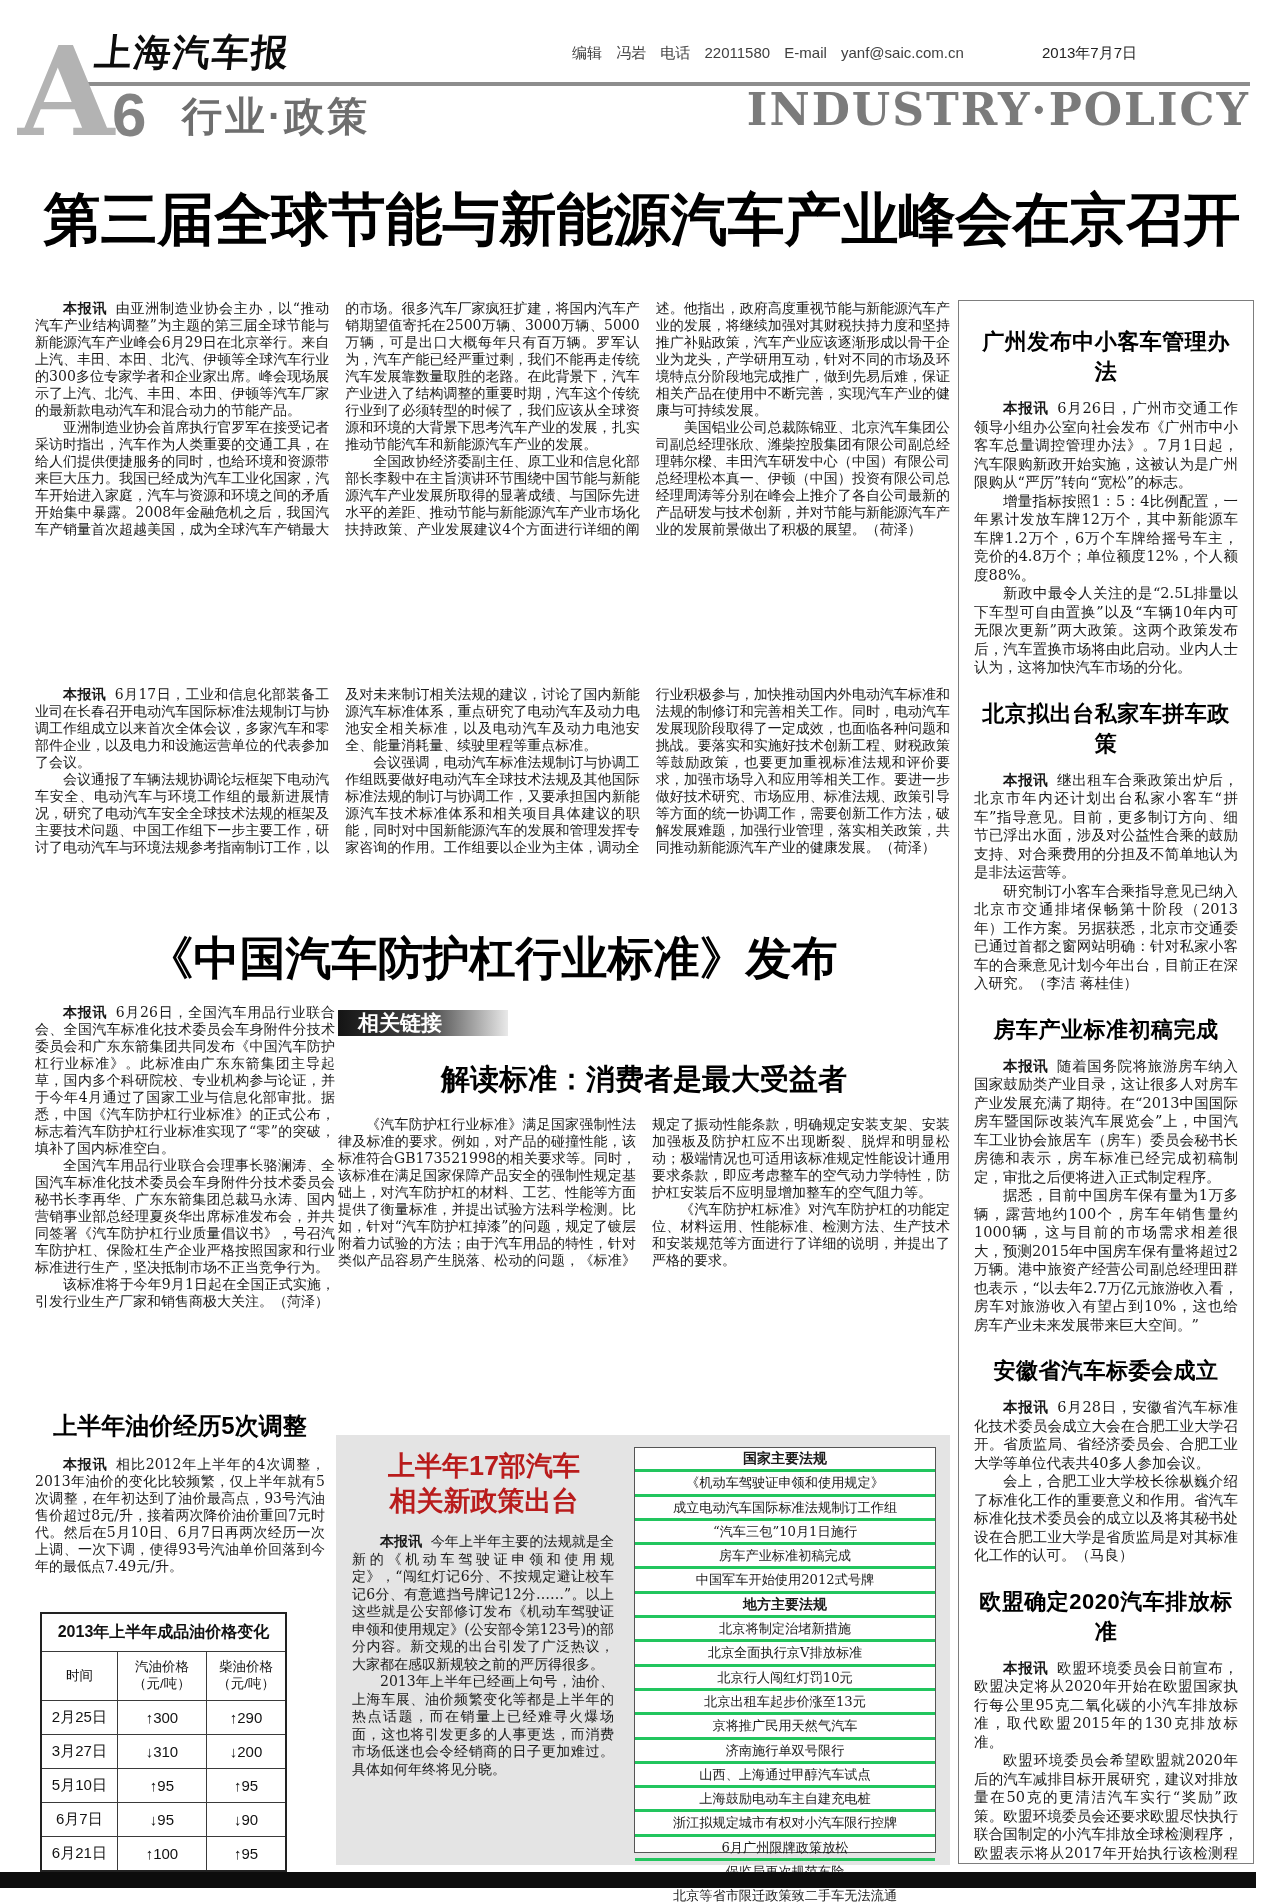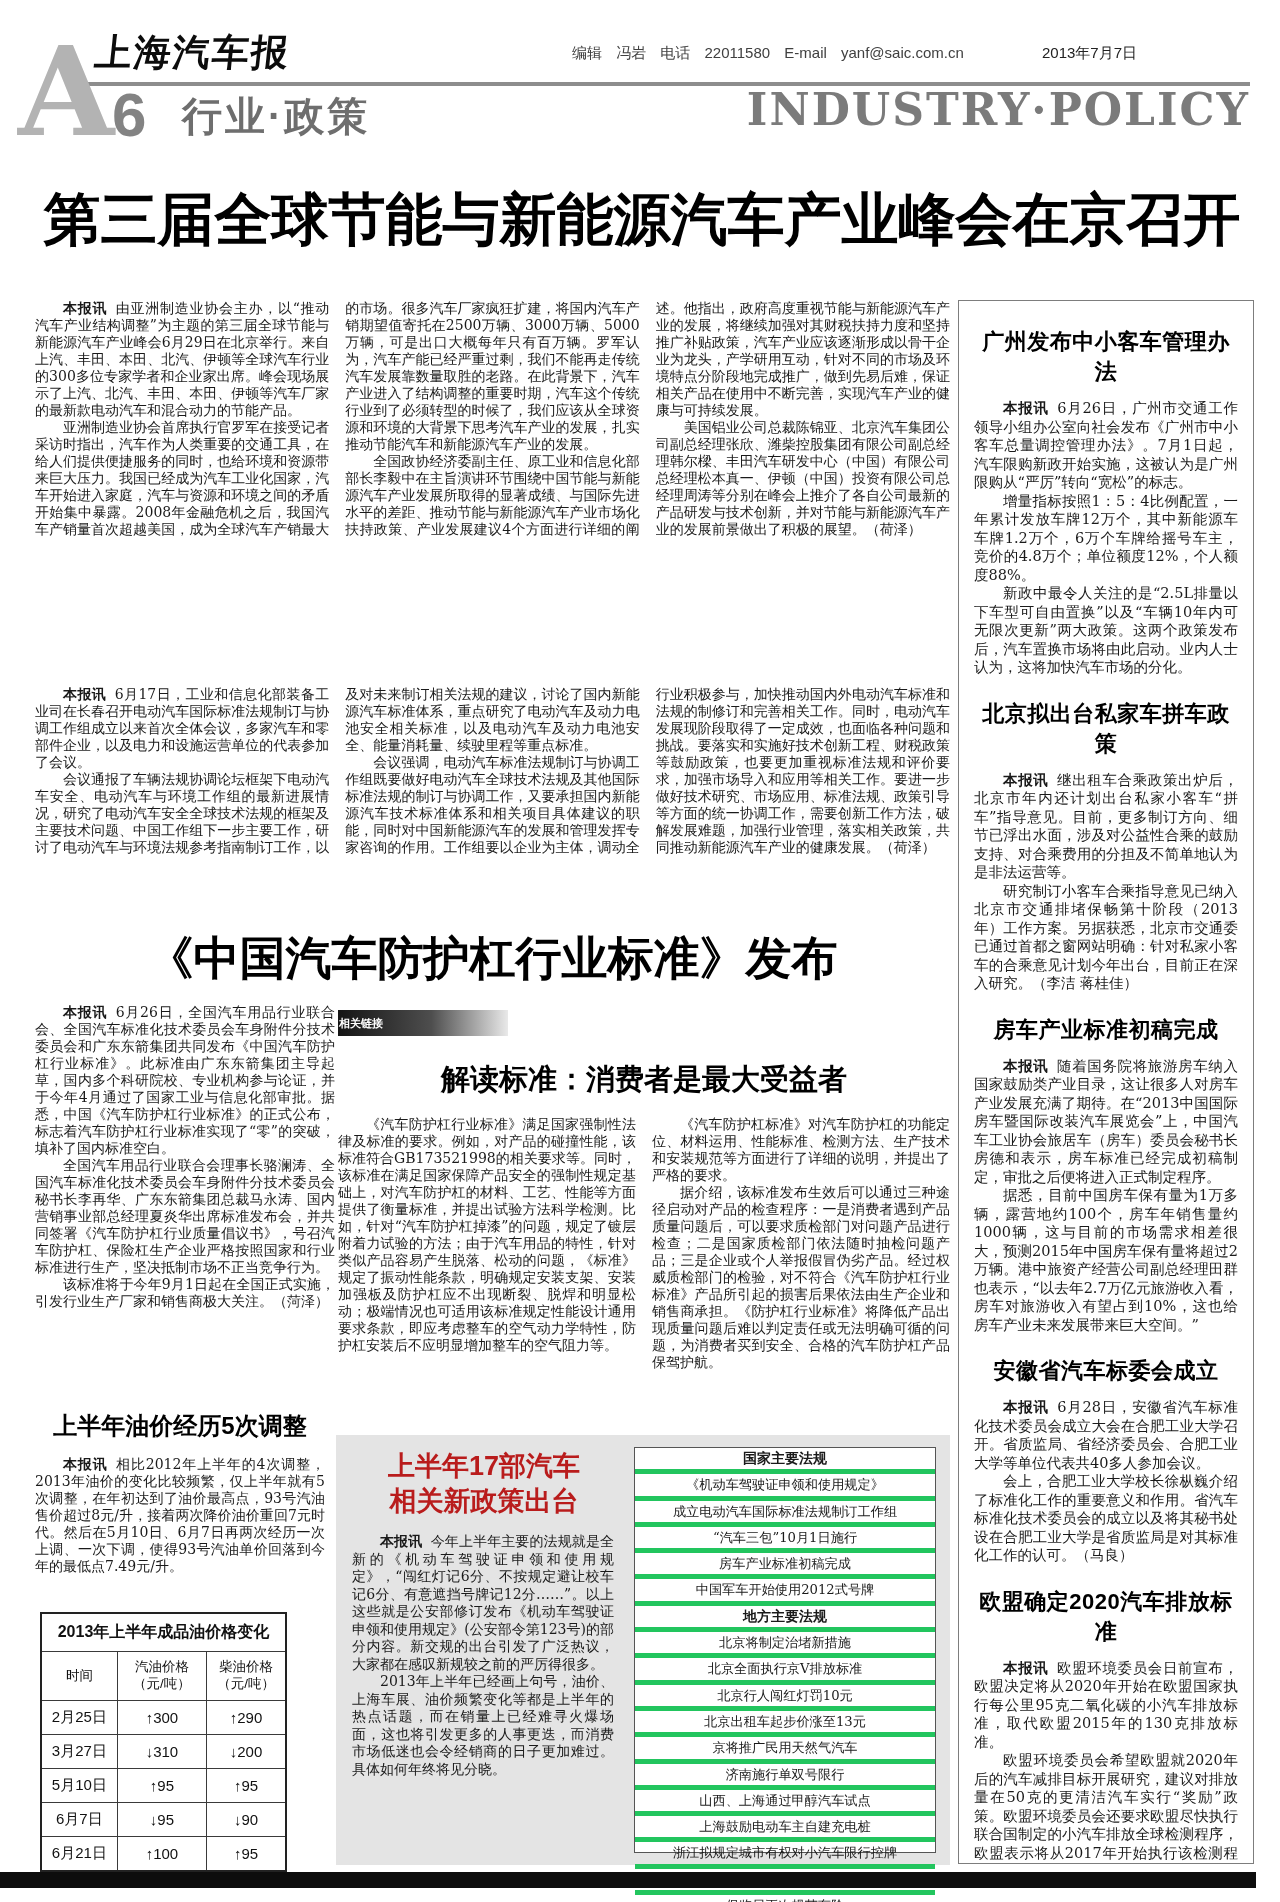--- a/index.html
+++ b/index.html
@@ -41,39 +41,39 @@
   .tag{font-family:"Liberation Sans",sans-serif;font-weight:bold;margin-right:.6em;}
   .art1{left:35px;top:300px;width:915px;height:288px;column-count:3;}
   .art2{left:35px;top:686px;width:915px;height:222px;column-count:3;}
   .art3col{left:35px;top:1004px;width:300px;height:388px;column-count:1;}
   .jiedu{left:338px;top:1116px;width:612px;height:280px;column-count:2;}
   .oilbody{left:35px;top:1456px;width:290px;height:152px;column-count:1;}
   
   .relbar{position:absolute;left:338px;top:1010px;width:170px;height:26px;
         background:linear-gradient(90deg,#141414 0%,#4e4e4e 55%,#e9e9e9 100%);
         color:#fff;font-family:"Liberation Sans",sans-serif;font-weight:bold;
-        font-size:11px;line-height:26px;padding-left:1px;box-sizing:border-box;}
+        font-size:21px;line-height:26px;padding-left:20px;box-sizing:border-box;}
   
   .oiltable{position:absolute;left:40px;top:1612px;width:247px;border:2px solid #222;
         border-collapse:collapse;background:#fff;font-family:"Liberation Sans",sans-serif;}
   .oiltable td{border:1px solid #3a3a3a;text-align:center;font-size:15px;color:#111;}
   .oiltable .ttl{font-size:16px;font-weight:bold;height:35px;}
   .oiltable .hd{font-size:13.5px;height:46px;white-space:pre-line;line-height:1.25;}
   .oiltable .rw{height:34px;}
   
   .graypanel{position:absolute;left:336px;top:1435px;width:614px;height:430px;background:#e4e4e4;}
   .h-pol{position:absolute;left:8px;top:14px;width:280px;text-align:center;
         font-size:27px;line-height:35px;font-weight:900;color:#b91c1c;
         font-family:"Liberation Sans",sans-serif;}
   .polbody{position:absolute;left:16px;top:98px;width:262px;height:318px;overflow:hidden;
         font-size:14px;line-height:17.5px;text-align:justify;}
   .lawbox{position:absolute;left:298px;top:12px;width:302px;height:406px;background:#fff;
         border:1px solid #555;box-sizing:border-box;}
   .lawrow{height:21.3px;line-height:21.3px;text-align:center;font-size:13.2px;
-        border-bottom:5px solid #22c55e;overflow:hidden;white-space:nowrap;}
+        border-bottom:3px solid #22c55e;overflow:hidden;white-space:nowrap;}
   .lawrow.hdr{font-weight:bold;font-size:14px;font-family:"Liberation Sans",sans-serif;}
   .lawrow:last-child{border-bottom:none;}
   
   .sidebar{position:absolute;left:958px;top:300px;width:296px;height:1564px;
         border:1px solid #7d7d7d;box-sizing:border-box;padding:26px 15px 10px 15px;overflow:hidden;}
   .sb-art{margin-bottom:22px;}
   .sb-h{font-size:22px;font-weight:900;text-align:center;color:#000;margin:0 0 12px 0;
         font-family:"Liberation Sans",sans-serif;letter-spacing:0.5px;}
   .sb-b{font-size:14.5px;line-height:18.5px;text-align:justify;}
   .sb-b p{margin:0;text-indent:2em;}
@@ -120,21 +120,20 @@
     <p><b class="tag">本报讯</b><span>6月26日，全国汽车用品行业联合会、全国汽车标准化技术委员会车身附件分技术委员会和广东东箭集团共同发布《中国汽车防护杠行业标准》。此标准由广东东箭集团主导起草，国内多个科研院校、专业机构参与论证，并于今年4月通过了国家工业与信息化部审批。据悉，中国《汽车防护杠行业标准》的正式公布，标志着汽车防护杠行业标准实现了“零”的突破，填补了国内标准空白。</span></p>
     <p>全国汽车用品行业联合会理事长骆澜涛、全国汽车标准化技术委员会车身附件分技术委员会秘书长李再华、广东东箭集团总裁马永涛、国内营销事业部总经理夏炎华出席标准发布会，并共同签署《汽车防护杠行业质量倡议书》，号召汽车防护杠、保险杠生产企业严格按照国家和行业标准进行生产，坚决抵制市场不正当竞争行为。</p>
     <p>该标准将于今年9月1日起在全国正式实施，引发行业生产厂家和销售商极大关注。（菏泽）</p>
   </div>
 
   <div class="relbar">相关链接</div>
   <div class="h-jiedu">解读标准：消费者是最大受益者</div>
   <div class="cols jiedu flow">
     <p>《汽车防护杠行业标准》满足国家强制性法律及标准的要求。例如，对产品的碰撞性能，该标准符合GB173521998的相关要求等。同时，该标准在满足国家保障产品安全的强制性规定基础上，对汽车防护杠的材料、工艺、性能等方面提供了衡量标准，并提出试验方法科学检测。比如，针对“汽车防护杠掉漆”的问题，规定了镀层附着力试验的方法；由于汽车用品的特性，针对类似产品容易产生脱落、松动的问题，《标准》规定了振动性能条款，明确规定安装支架、安装加强板及防护杠应不出现断裂、脱焊和明显松动；极端情况也可适用该标准规定性能设计通用要求条款，即应考虑整车的空气动力学特性，防护杠安装后不应明显增加整车的空气阻力等。</p>
     <p>《汽车防护杠标准》对汽车防护杠的功能定位、材料运用、性能标准、检测方法、生产技术和安装规范等方面进行了详细的说明，并提出了严格的要求。</p>
-    <p>据介绍，该标准发布生效后可以通过三种途径启动对产品的检查程序：一是消费者遇到产品质量问题后，可以要求质检部门对问题产品进行检查；二是国家质检部门依法随时抽检问题产品；三是企业或个人举报假冒伪劣产品。经过权威质检部门的检验，对不符合《汽车防护杠行业标准》产品所引起的损害后果依法由生产企业和销售商承担。《防护杠行业标准》将降低产品出现质量问题后难以判定责任或无法明确可循的问题，为消费者买到安全、合格的汽车防护杠产品保驾护航。</p>
   </div>
 
   <div class="h-oil">上半年油价经历5次调整</div>
   <div class="cols oilbody flow">
     <p><b class="tag">本报讯</b><span>相比2012年上半年的4次调整，2013年油价的变化比较频繁，仅上半年就有5次调整，在年初达到了油价最高点，93号汽油售价超过8元/升，接着两次降价油价重回7元时代。然后在5月10日、6月7日再两次经历一次上调、一次下调，使得93号汽油单价回落到今年的最低点7.49元/升。</span></p>
   </div>
 
   <table class="oiltable">
     <colgroup>
         <col style="width:77px">

